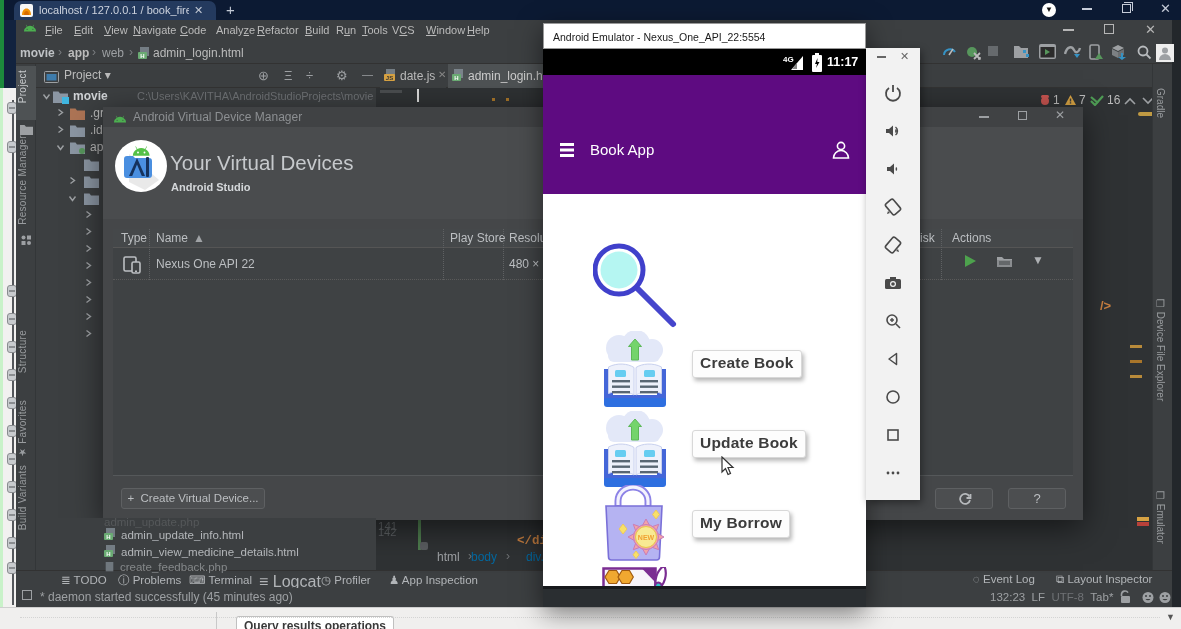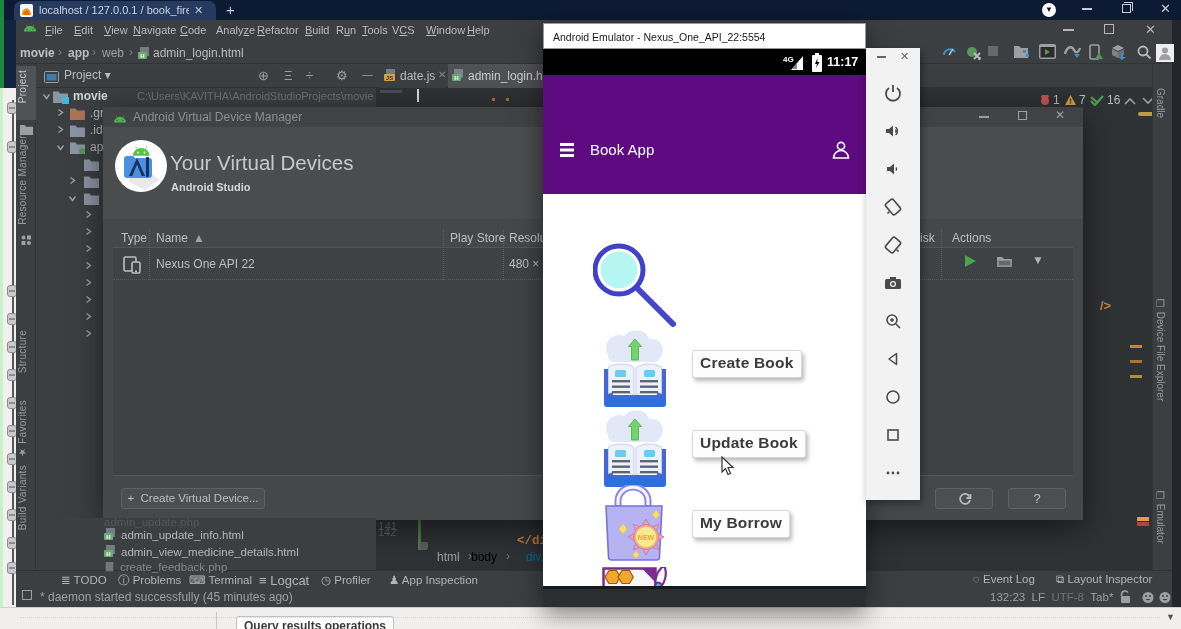--- a/index.html
+++ b/index.html
@@ -344,21 +344,21 @@
   <span style="position:absolute;left:2px;top:4px;font-size:11.5px;color:#5f6366;">141</span>
   <span style="position:absolute;left:2px;top:10px;font-size:11px;color:#5f6366;">142</span>
   <div style="position:absolute;left:42px;top:2px;width:3px;height:32px;background:#4e7d4e;"></div>
   <span style="position:absolute;left:141px;top:18px;color:#cc8242;font-weight:bold;font-size:12.5px;font-family:'Liberation Mono',monospace;">&lt;/di</span>
   <span style="position:absolute;left:44px;top:26px;width:8px;height:8px;background:#5a5d60;border-radius:2px;"></span>
 </div>
 
 <div class="abs" style="left:376px;top:548px;width:707px;height:18px;color:#9da0a3;font-size:12px;">
   <span style="position:absolute;left:61px;top:2px;">html</span>
     <span style="position:absolute;left:92px;top:1px;color:#707375;">›</span>
-  <span style="position:absolute;left:95px;top:2px;color:#000000;">body</span>
+  <span style="position:absolute;left:95px;top:2px;color:#0369a1;">body</span>
     <span style="position:absolute;left:130px;top:1px;color:#707375;">›</span>
   <span style="position:absolute;left:150px;top:2px;color:#0369a1;">div.c</span>
 </div>
 
 <div class="abs" style="left:1130px;top:345px;width:12px;height:3px;background:#b88a3a;"></div>
 <div class="abs" style="left:1130px;top:360px;width:12px;height:3px;background:#a8752a;"></div>
 <div class="abs" style="left:1130px;top:375px;width:12px;height:3px;background:#b88a3a;"></div>
 <div class="abs" style="left:1137px;top:517px;width:12px;height:4px;background:#d6a243;"></div>
 <div class="abs" style="left:1137px;top:522px;width:12px;height:4px;background:#b8413a;"></div>
 <div class="abs" style="left:1100px;top:298px;width:30px;height:16px;color:#cc8242;font-size:13px;font-weight:bold;">/&gt;</div>
@@ -392,21 +392,21 @@
 <div class="abs" style="left:1152px;top:64px;width:20px;height:543px;background:#3c3f41;border-left:1px solid #333638;"></div>
 <div class="abs vlabR" style="left:1155px;top:88px;">Gradle</div>
 <div class="abs vlabR" style="left:1155px;top:298px;">❐ Device File Explorer</div>
 <div class="abs vlabR" style="left:1155px;top:490px;">❐ Emulator</div>
 <style>.vlabR { writing-mode:vertical-rl; font-size:10px; color:#999c9f; }</style>
 
 <div id="statusbar" class="abs" style="left:16px;top:570px;width:1156px;height:18px;background:#3c3f41;border-top:1px solid #323232;color:#b2b5b8;font-size:12px;">
     <span style="position:absolute;left:45px;top:2px;font-size:11.5px;">≣ TODO</span>
     <span style="position:absolute;left:102px;top:2px;font-size:11.5px;">ⓘ Problems</span>
     <span style="position:absolute;left:173px;top:2px;font-size:11.5px;">⌨ Terminal</span>
-    <span style="position:absolute;left:243px;top:2px;font-size:13px;">≡ Logcat</span>
+    <span style="position:absolute;left:243px;top:2px;font-size:16px;">≡ Logcat</span>
     <span style="position:absolute;left:305px;top:2px;font-size:11.5px;">◷ Profiler</span>
     <span style="position:absolute;left:373px;top:2px;font-size:11.5px;">♟ App Inspection</span>
     <span style="position:absolute;left:957px;top:2px;font-size:11.5px;">◌ Event Log</span>
     <span style="position:absolute;left:1040px;top:2px;font-size:11.5px;">⧉ Layout Inspector</span>
   </div>
 <div class="abs" style="left:16px;top:588px;width:1156px;height:19px;background:#3c3f41;color:#9da0a3;font-size:12px;">
   <span style="position:absolute;left:6px;top:2px;border:1px solid #9da0a3;width:10px;height:10px;"></span>
   <span style="position:absolute;left:24px;top:2px;">* daemon started successfully (45 minutes ago)</span>
   <span style="position:absolute;left:974px;top:3px;font-size:11.5px;">132:23&nbsp;&nbsp;LF&nbsp;&nbsp;<span style="color:#6f7275;">UTF-8</span>&nbsp;&nbsp;Tab*</span>
   <span style="position:absolute;left:1103px;top:2px;"><svg width="13" height="14" viewBox="0 0 13 14">

